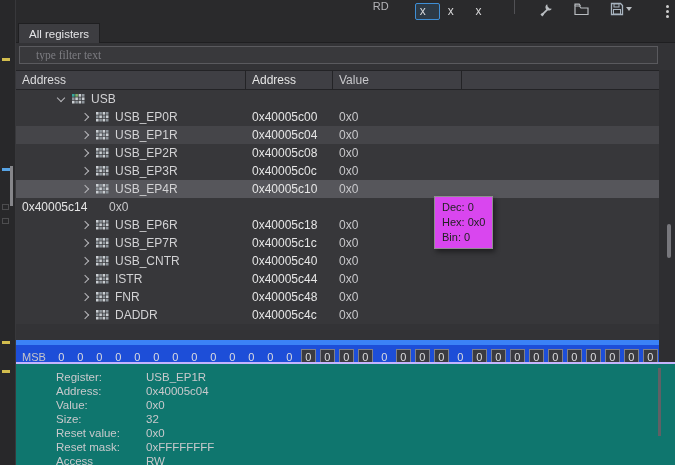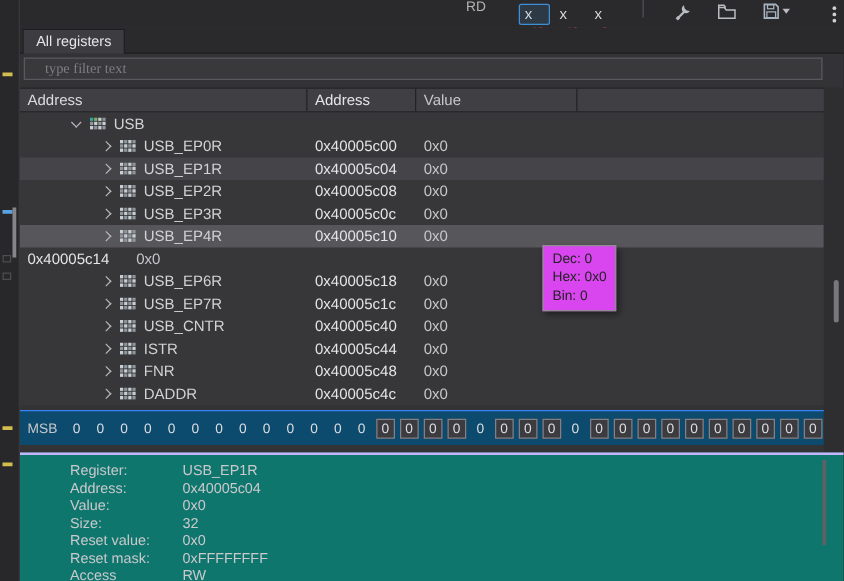--- a/index.html
+++ b/index.html
@@ -58,21 +58,21 @@
 .cval{width:129px;padding-left:6px;color:#c8c8cb}
 .lvl0{padding-left:42px}
 .lvl1{padding-left:66px}
 .chev{width:6px;height:6px;border-right:1.4px solid #b6b6ba;border-bottom:1.4px solid #b6b6ba;flex:none;margin-right:8px}
 .chev.right{transform:rotate(-45deg)}
 .chev.down{transform:rotate(45deg);margin-top:-2px}
 .ricon{flex:none;margin-right:6px;display:flex;align-items:center}
 .rname{color:#d2d2d4;white-space:nowrap}
 
 
-.bitrow{position:absolute;top:328px;left:0;right:16px;height:28px;background:#0c4a6e;border-top:1px solid #3b82f6;
+.bitrow{position:absolute;top:340px;left:0;right:16px;height:28px;background:#1d4ed8;border-top:5px solid #3b82f6;
   display:flex;align-items:center;padding-left:6px;overflow:hidden}
 .msb,.lsb{font-size:11px;color:#c6c6c9;flex:none}
 .msb{margin-right:8px}
 #bit-cells{display:flex;flex:none}
 .bit{width:15px;height:16px;margin-right:4px;display:flex;align-items:center;justify-content:center;
   font-size:11px;color:#dedee0;flex:none;cursor:pointer}
 .bit.boxed{border:1px solid #808088;background:#3b3b40}
 
 
 .details{position:absolute;top:362px;left:0;right:0;bottom:0;background:#0f766e;border-top:2px solid #c4b5fd;

